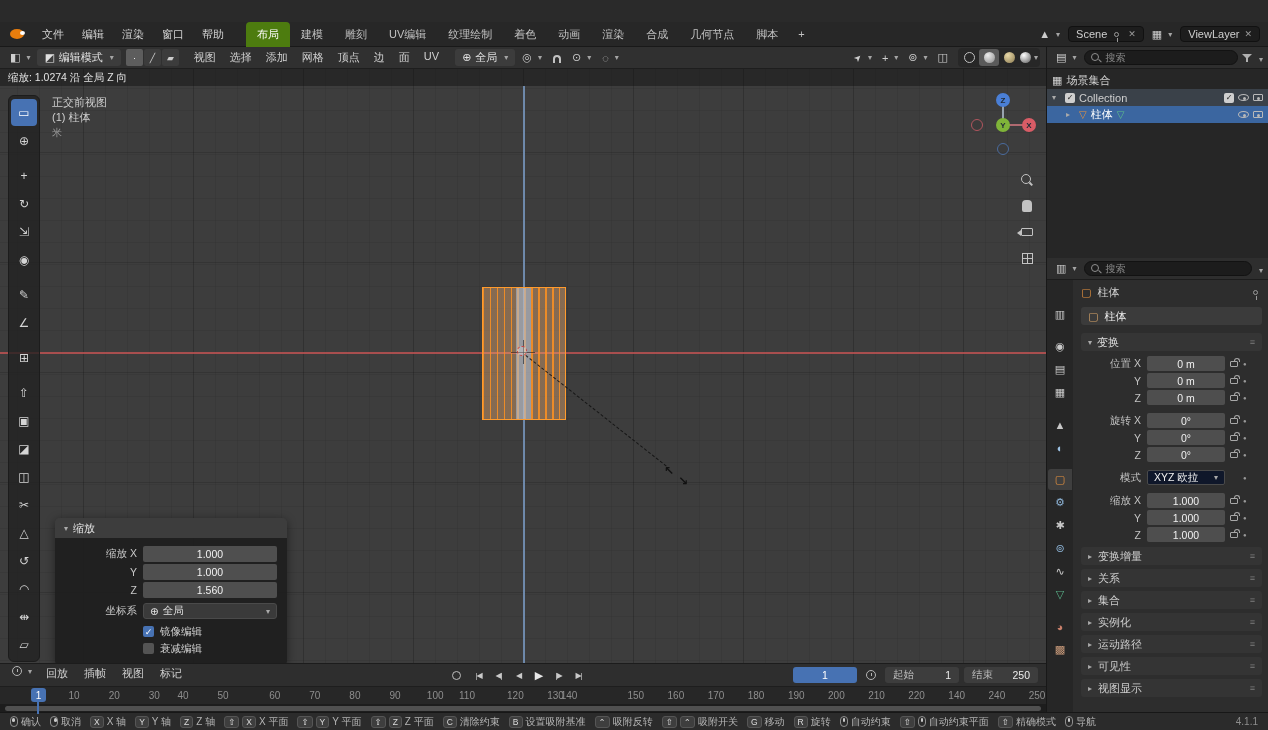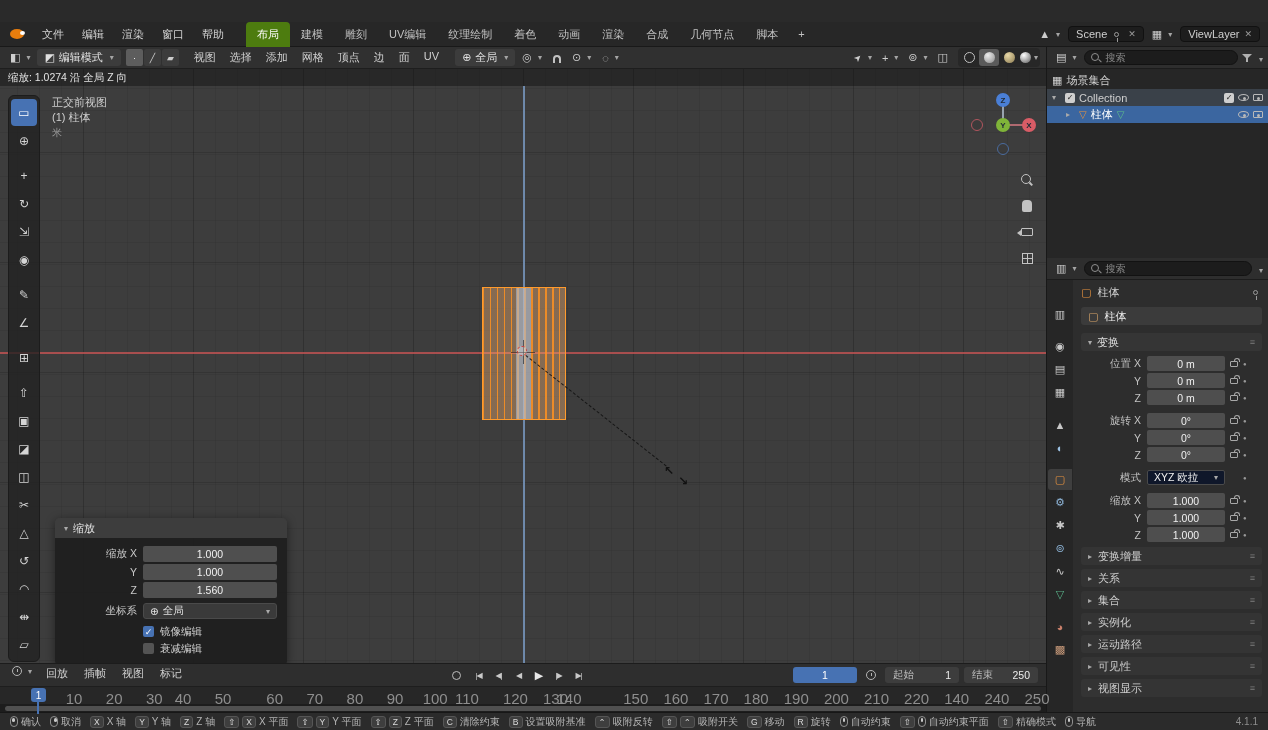--- a/index.html
+++ b/index.html
@@ -111,21 +111,21 @@
 .tl-menu{padding:2px 8px;color:#d0d0d0}
 .tl-center{position:absolute;left:450px;top:0;height:22px;display:flex;align-items:center;gap:3px}
 .tl-btn{min-width:17px;height:16px;display:flex;align-items:center;justify-content:center;color:#c9c9c9;font-size:8px;letter-spacing:-1px}
 .tl-btn.play{font-size:11px;color:#e8e8e8}
 .rec-ring{width:9px;height:9px;border:1.5px solid #bdbdbd;border-radius:50%;margin-right:4px}
 .tl-right{position:absolute;right:8px;top:3px;display:flex;align-items:center;gap:5px}
 .frame-pill{width:64px;height:16px;background:#4772b3;border-radius:3px;color:#fff;display:flex;align-items:center;justify-content:center;font-size:10.5px}
 .range-pill{height:16px;background:#3d3d3d;border-radius:3px;display:flex;align-items:center;padding:0 8px;gap:10px;font-size:10.5px;color:#bdbdbd;min-width:74px;justify-content:space-between}
 .range-pill b{color:#ececec;font-weight:normal}
 .tl-ruler{position:relative;height:18px;background:#272727;border-top:1px solid #1e1e1e}
-.tick{position:absolute;top:3px;transform:translateX(-50%);font-size:15px;color:#8e8e8e}
+.tick{position:absolute;top:3px;transform:translateX(-50%);font-size:10px;color:#8e8e8e}
 .playhead{position:absolute;left:31px;top:1px;width:15px;height:14px;background:#4772b3;border-radius:3px;color:#fff;font-size:10px;display:flex;align-items:center;justify-content:center;z-index:2}
 .playline{position:absolute;left:37px;top:13px;width:1.5px;height:14px;background:#4772b3;z-index:1}
 .tl-scroll{height:9px;background:#1d1d1d;position:relative}
 .tl-scroll .handle{position:absolute;left:5px;right:5px;top:2px;height:5px;border-radius:2.5px;background:#505050}
 
 .statusbar{position:absolute;left:0;right:0;top:712px;height:18px;background:#2b2b2b;border-top:1px solid #171717;display:flex;align-items:center;padding:0 10px;gap:9px;font-size:10px;color:#b4b4b4;overflow:hidden}
 .sb-item{display:flex;align-items:center;gap:3px;white-space:nowrap}
 .kbd{height:12px;min-width:12px;padding:0 3px;background:#3e3e3e;border:1px solid #565656;border-radius:3px;font-size:8.5px;color:#dcdcdc;display:inline-flex;align-items:center;justify-content:center}
 .mouse{width:8px;height:11px;border:1px solid #8f8f8f;border-radius:4px;position:relative;display:inline-block}
 .mouse::before{content:'';position:absolute;background:#c9c9c9;border-radius:2px}

